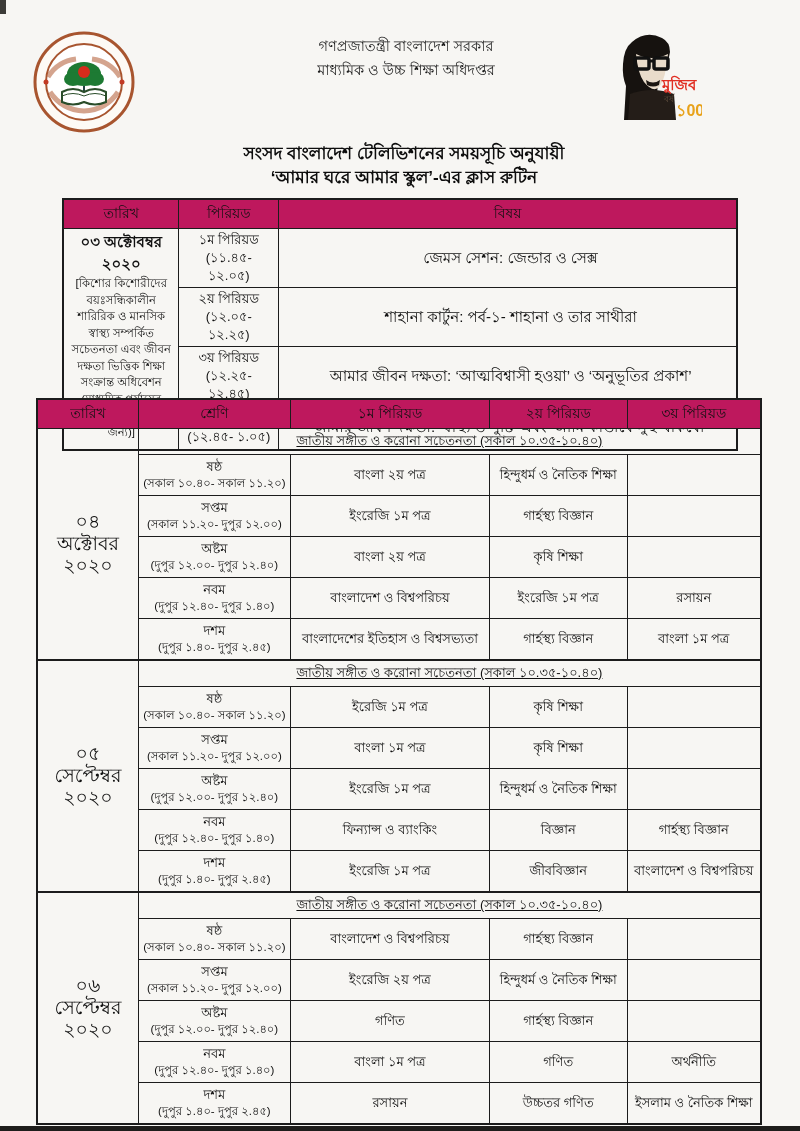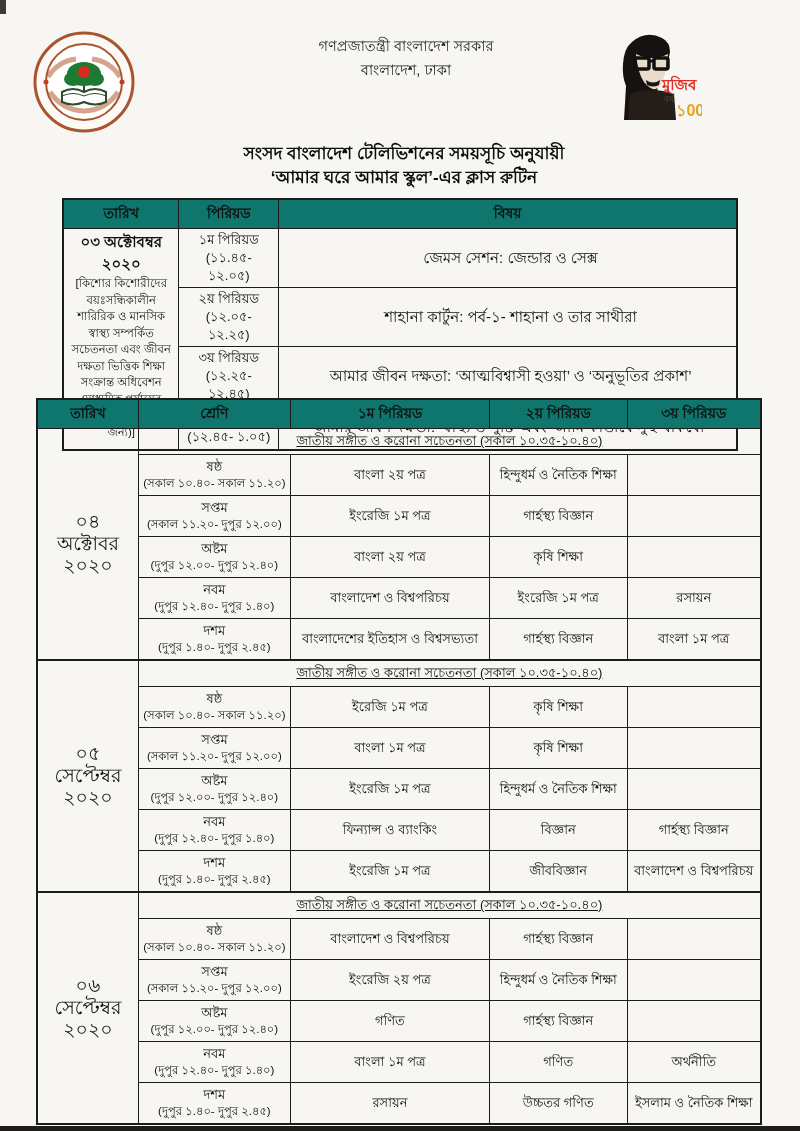--- a/index.html
+++ b/index.html
@@ -21,21 +21,21 @@
   .org-line{font-size:14.5px;line-height:24px;color:#1c1c1c;}
   .site-link{display:inline-block;margin-top:4px;font-family:"Liberation Serif","DejaVu Serif",serif;
     font-size:21px;color:#0b0bd6;text-decoration:underline;letter-spacing:.3px;}
 
   .doc-title{position:absolute;left:4px;top:142px;width:800px;text-align:center;}
   .doc-title div{font-size:17px;font-weight:bold;line-height:24px;color:#0d0d0d;}
 
   
   table{border-collapse:collapse;table-layout:fixed;}
   td,th{border:1px solid #1c1c1c;padding:2px 4px;vertical-align:middle;word-wrap:break-word;}
-  th{background:#0f766e;font-weight:bold;}
+  th{background:#be185d;font-weight:normal;}
 
   .schedule-table{position:absolute;left:62px;top:198px;width:676px;border:2px solid #1c1c1c;}
   .schedule-table th{font-size:14px;height:20px;}
   .schedule-table td{font-size:13px;text-align:center;}
   .schedule-table .period-cell{height:39px;line-height:18px;}
   .schedule-table .subject-cell{text-align:center;padding-left:10px;font-size:15px;}
   .date-cell{vertical-align:top;padding-top:2px;}
   .date-strong{font-size:15px;font-weight:bold;text-align:center;line-height:22px;}
   .date-note{font-size:11.5px;line-height:16.5px;text-align:center;color:#141414;}
 
@@ -83,21 +83,21 @@
     <path d="M47 33 l5 0" stroke="#111" stroke-width="3"></path>
     <path d="M44 52 q7 5 14 0 l-1 5 q-6 3 -12 0 z" fill="#1b1612"></path>
     <path d="M28 66 q22 -8 44 0 l2 26 l-48 0 z" fill="#241d18"></path>
     <text x="60" y="62" font-size="15" font-weight="bold" fill="#e12f23" font-family="sans-serif">মুজিব</text>
     <text x="62" y="74" font-size="9" fill="#5a4a3a" font-family="sans-serif">বর্ষ</text>
     <text x="74" y="88" font-size="16" font-weight="bold" fill="#e8a21a" font-family="sans-serif">১00</text>
   </svg>
 
   <div class="org-block">
     <div class="org-line">গণপ্রজাতন্ত্রী বাংলাদেশ সরকার</div>
-    <div class="org-line">বাংলাদেশ, ঢাকা</div>
+    <div class="org-line">মাধ্যমিক ও উচ্চ শিক্ষা অধিদপ্তর</div>
   </div>
 </div>
 
 <div class="doc-title">
   <div>সংসদ বাংলাদেশ টেলিভিশনের সময়সূচি অনুযায়ী</div>
   <div>‘আমার ঘরে আমার স্কুল’-এর ক্লাস রুটিন</div>
 </div>
 
 <table class="schedule-table">
   <colgroup>

